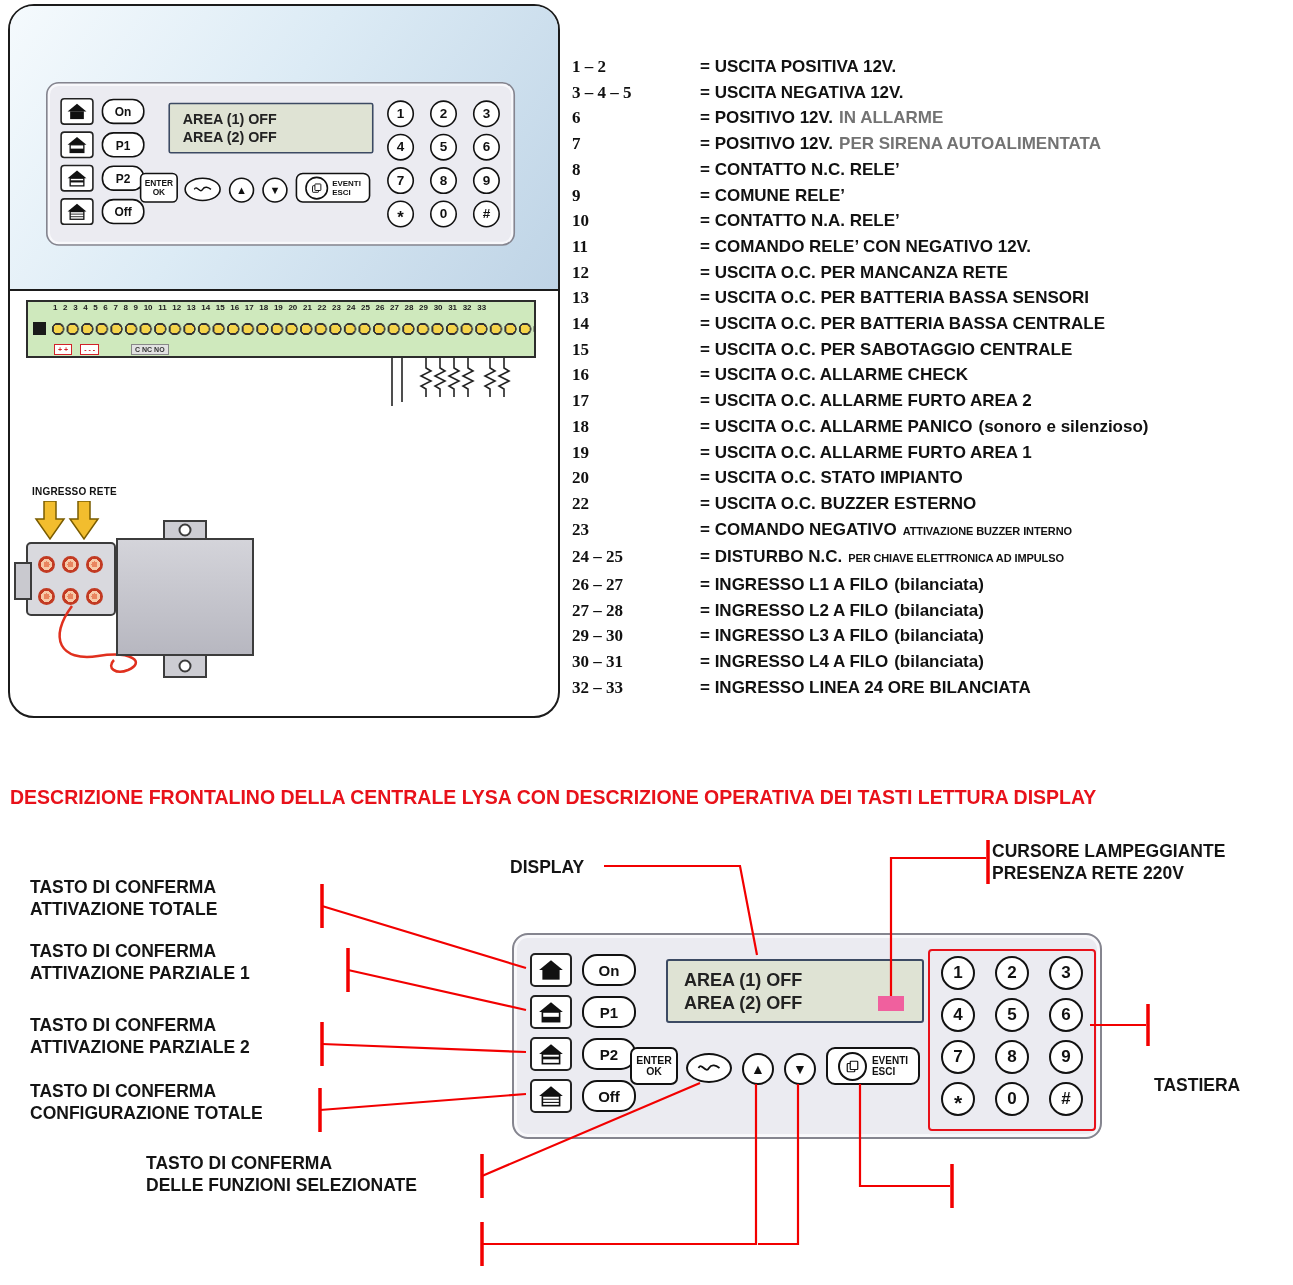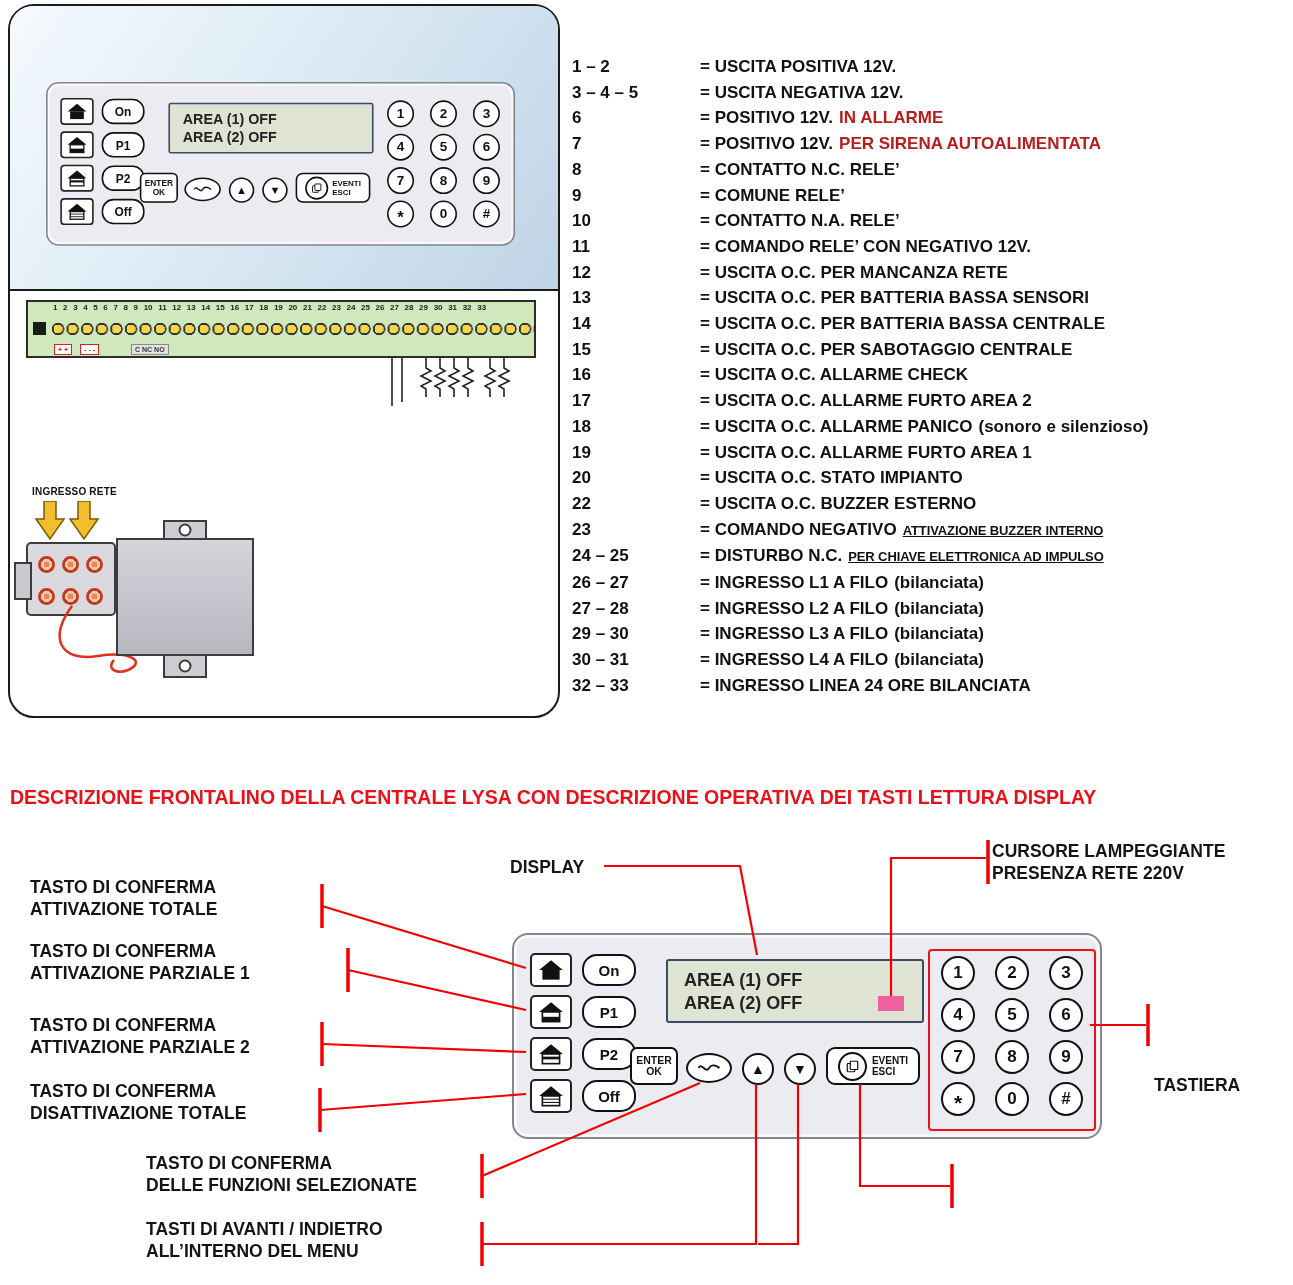--- a/index.html
+++ b/index.html
@@ -83,24 +83,24 @@
   .ttab{position:absolute;left:47px;width:44px;height:20px;background:#cdcdd3;border:2.5px solid #3c3c3c;box-sizing:border-box;}
   .ttab.top{top:0}.ttab.bot{top:134px;height:24px}
   .hole{position:absolute;left:50%;top:50%;transform:translate(-50%,-50%);width:9px;height:9px;border-radius:50%;
         background:#fff;border:2px solid #3c3c3c;}
 
   
   .mors-title{position:absolute;left:660px;top:6px;width:530px;text-align:center;font-size:24px;
         font-weight:bold;color:#e8111a;letter-spacing:0.3px;}
   .mors-list{position:absolute;left:572px;top:54px;width:718px;}
   .mrow{line-height:25.7px;white-space:nowrap;font-weight:bold;font-size:17px;color:#111;}
-  .mnum{display:inline-block;width:128px;}
+  .mnum{display:inline-block;width:128px;font-family:Liberation Serif, serif;}
   .mextra{margin-left:6px;}
-  .mextra[data-variant="red"]{color:#b91c1c;}
-  .mextra[data-variant="small"]{font-size:13px;letter-spacing:-0.1px;text-decoration:underline;}
+  .mextra[data-variant="red"]{color:#737373;}
+  .mextra[data-variant="small"]{font-size:11px;letter-spacing:-0.1px;}
 
   
   .section-title{position:absolute;left:10px;top:786px;right:4px;font-size:19.5px;font-weight:bold;
         color:#e8111a;white-space:nowrap;}
 
   
   .panel2{position:absolute;left:512px;top:933px;width:590px;height:207px;}
 
   
   .clabel{position:absolute;font-weight:bold;font-size:17.5px;line-height:22px;color:#141414;z-index:6;}
@@ -396,30 +396,26 @@
   <div class="clabel" style="left:30px;top:940px">
     <div>TASTO DI CONFERMA</div>
     <div>ATTIVAZIONE PARZIALE 1</div>
   </div>
   <div class="clabel" style="left:30px;top:1014px">
     <div>TASTO DI CONFERMA</div>
     <div>ATTIVAZIONE PARZIALE 2</div>
   </div>
   <div class="clabel" style="left:30px;top:1080px">
     <div>TASTO DI CONFERMA</div>
-    <div>DISATTIVAZIONE TOTALE</div>
+    <div>CONFIGURAZIONE TOTALE</div>
   </div>
   <div class="clabel" style="left:510px;top:856px">DISPLAY</div>
   <div class="clabel" style="left:992px;top:840px">
     <div>CURSORE LAMPEGGIANTE</div>
     <div>PRESENZA RETE 220V</div>
   </div>
   <div class="clabel" style="left:1154px;top:1074px">TASTIERA</div>
   <div class="clabel" style="left:146px;top:1152px">
     <div>TASTO DI CONFERMA</div>
     <div>DELLE FUNZIONI SELEZIONATE</div>
   </div>
-  <div class="clabel" style="left:146px;top:1218px">
-    <div>TASTI DI AVANTI / INDIETRO</div>
-    <div>ALL’INTERNO DEL MENU</div>
-  </div>
 
 </div>
 
 </body></html>

